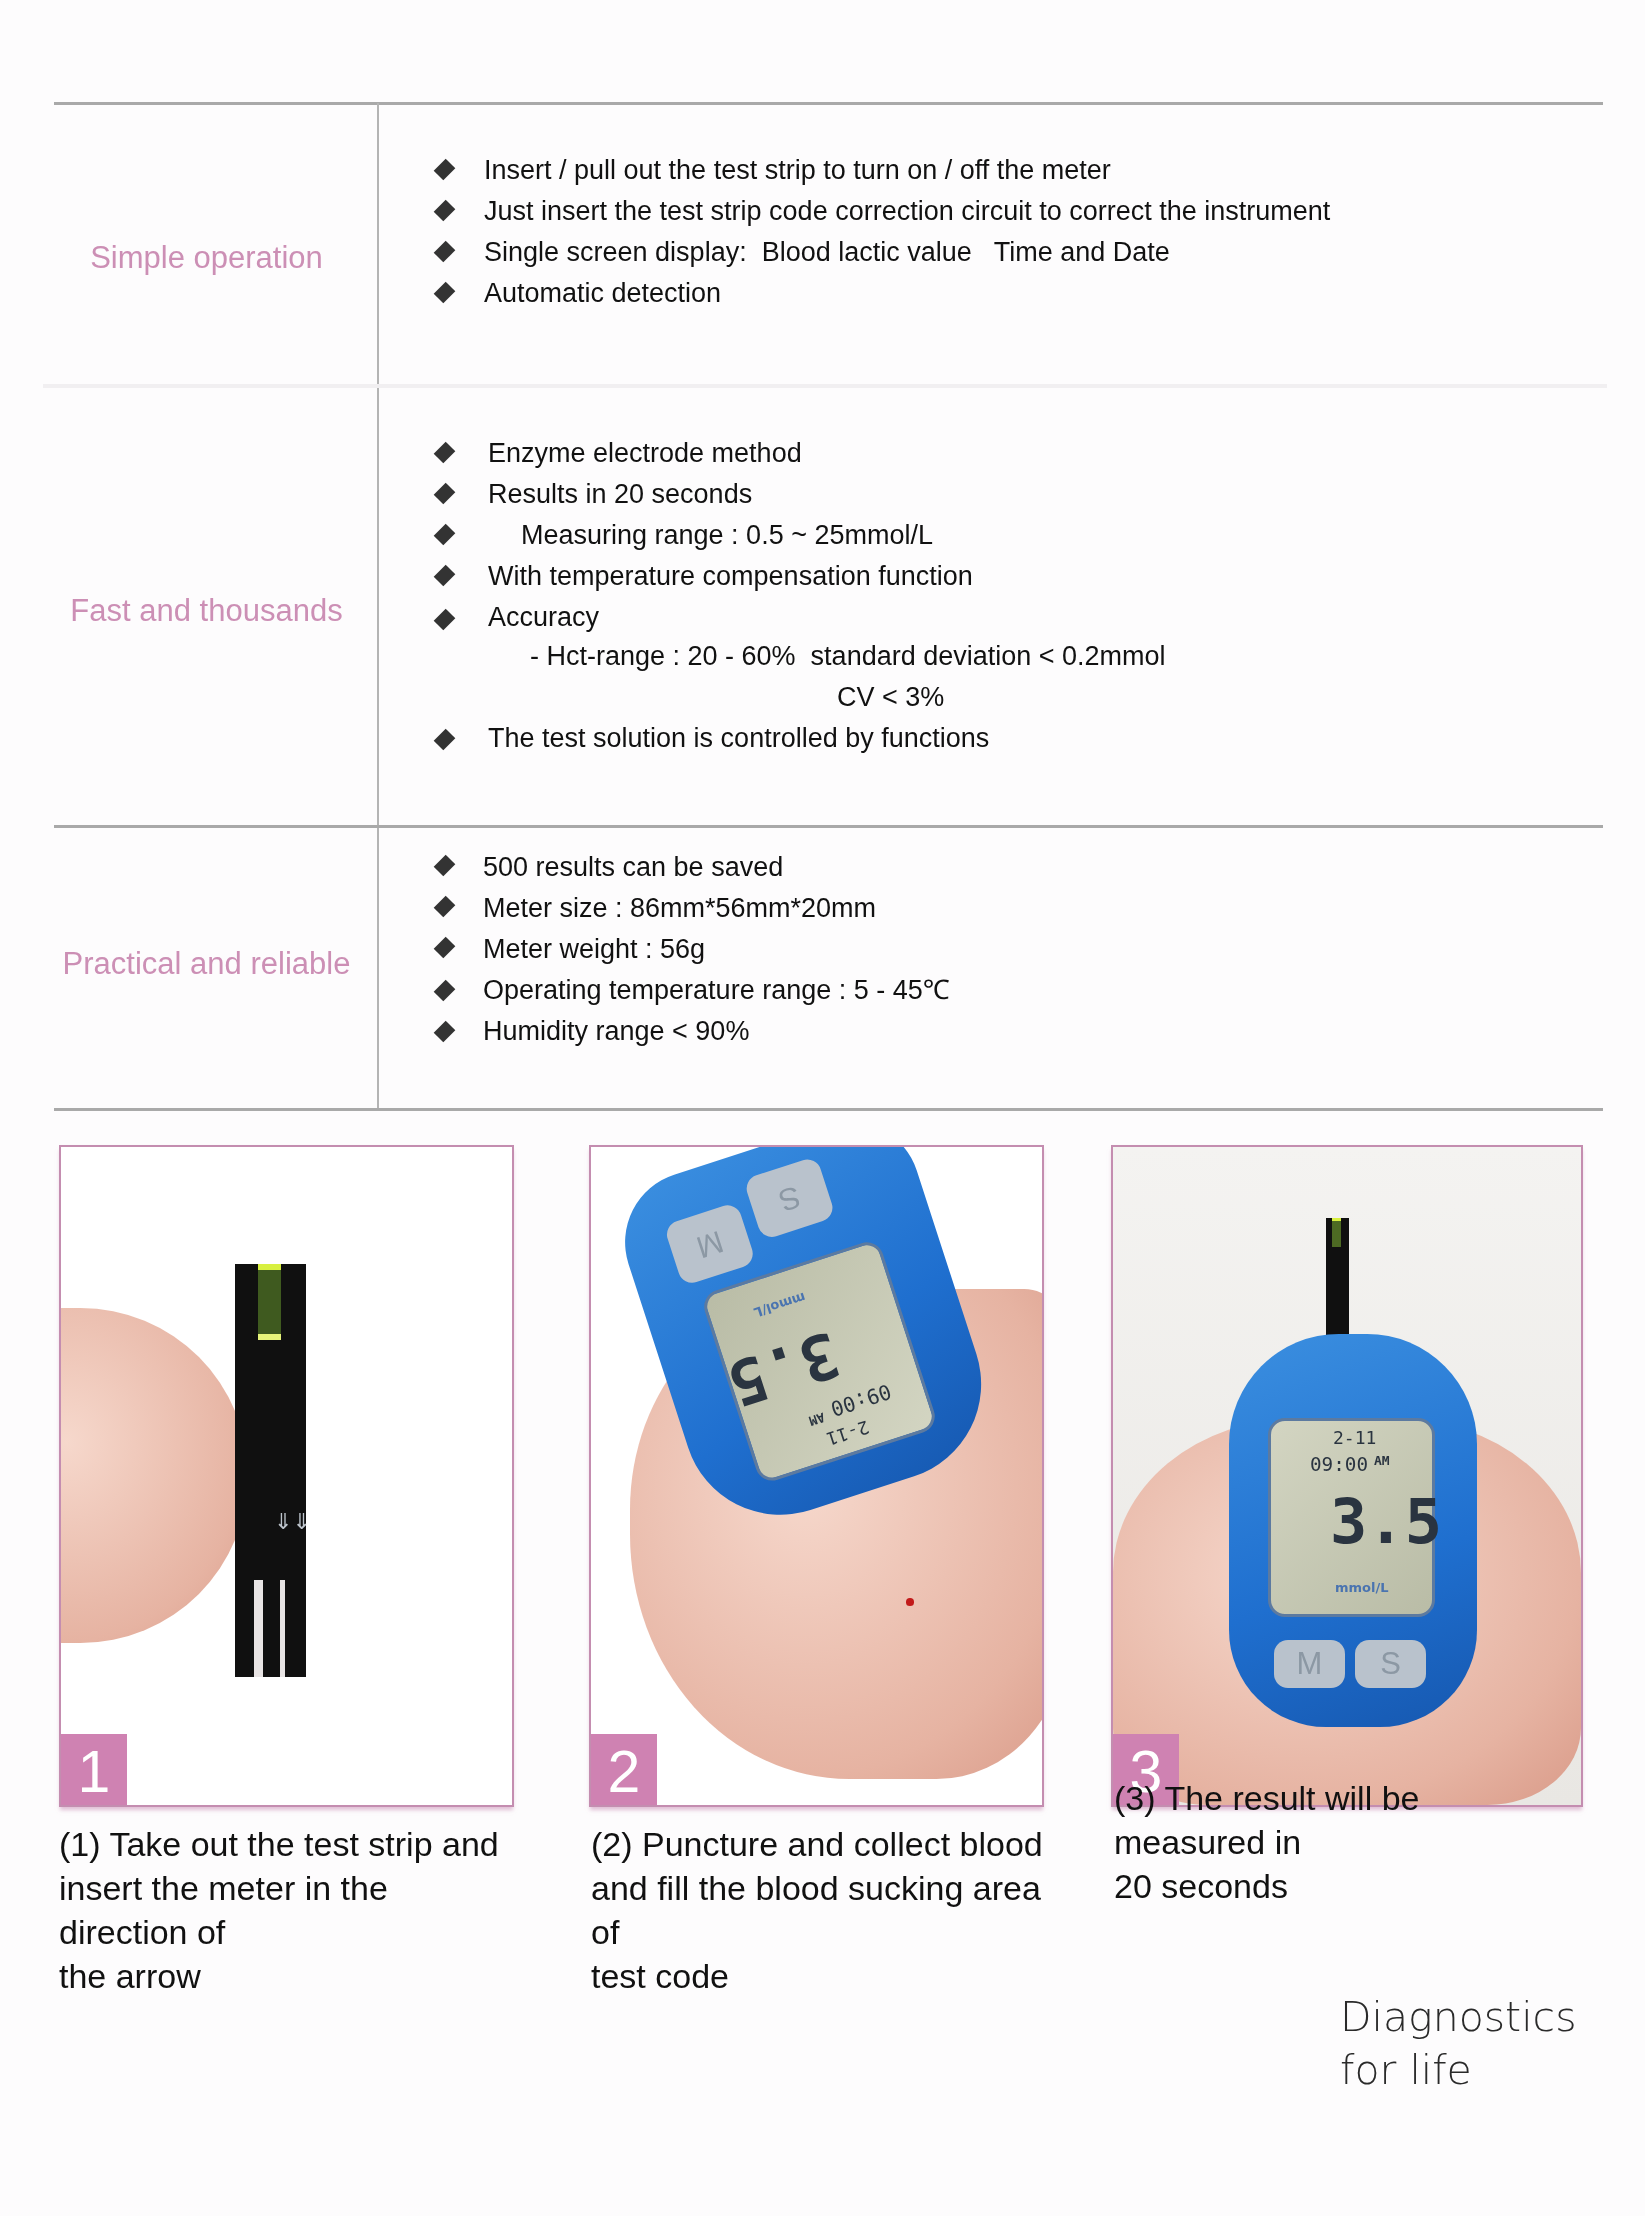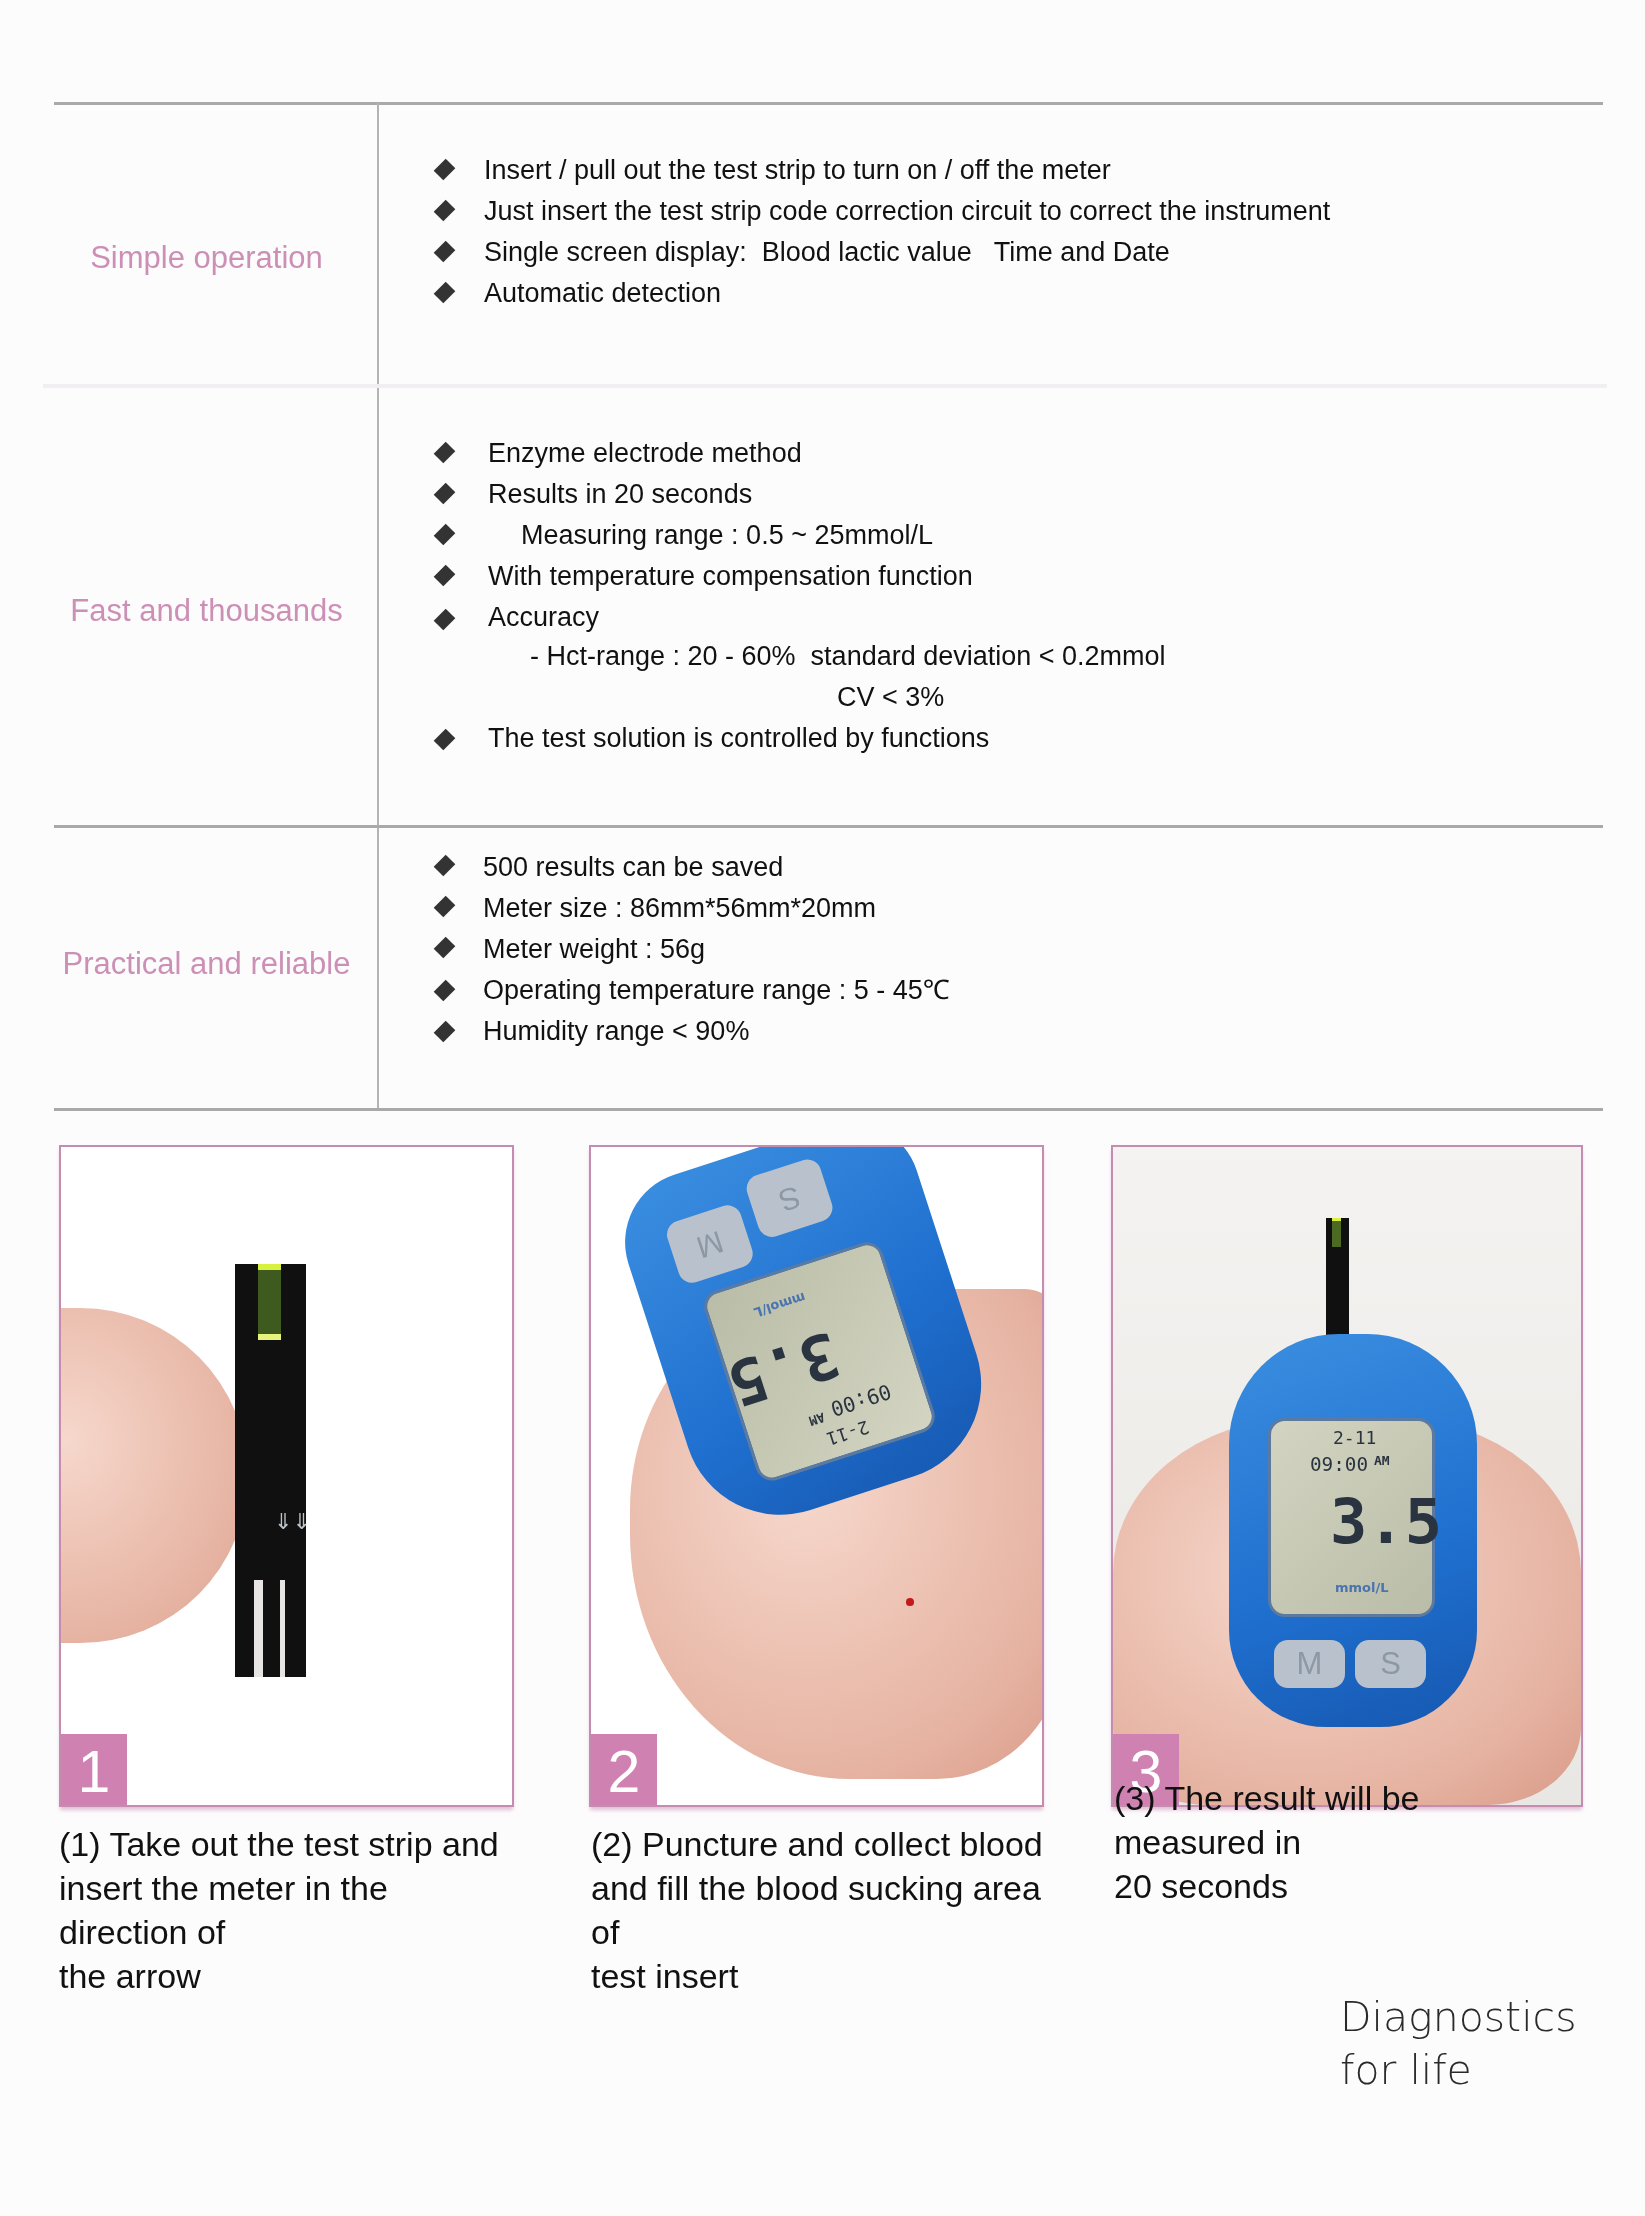--- a/index.html
+++ b/index.html
@@ -126,21 +126,21 @@
 </div>
 
 <div class="caption" style="left:59px; top:1822px;">
   <div>(1) Take out the test strip and</div>
   <div>insert the meter in the direction of</div>
   <div>the arrow</div>
 </div>
 <div class="caption" style="left:591px; top:1822px;">
   <div>(2) Puncture and collect blood</div>
   <div>and fill the blood sucking area of</div>
-  <div>test insert</div>
+  <div>test code</div>
 </div>
 <div class="caption" style="left:1114px; top:1776px;">
   <div>(3) The result will be measured in</div>
   <div>20 seconds</div>
 </div>
 
 <div class="tagline">
   <div>Diagnostics</div>
   <div>for life</div>
 </div>

